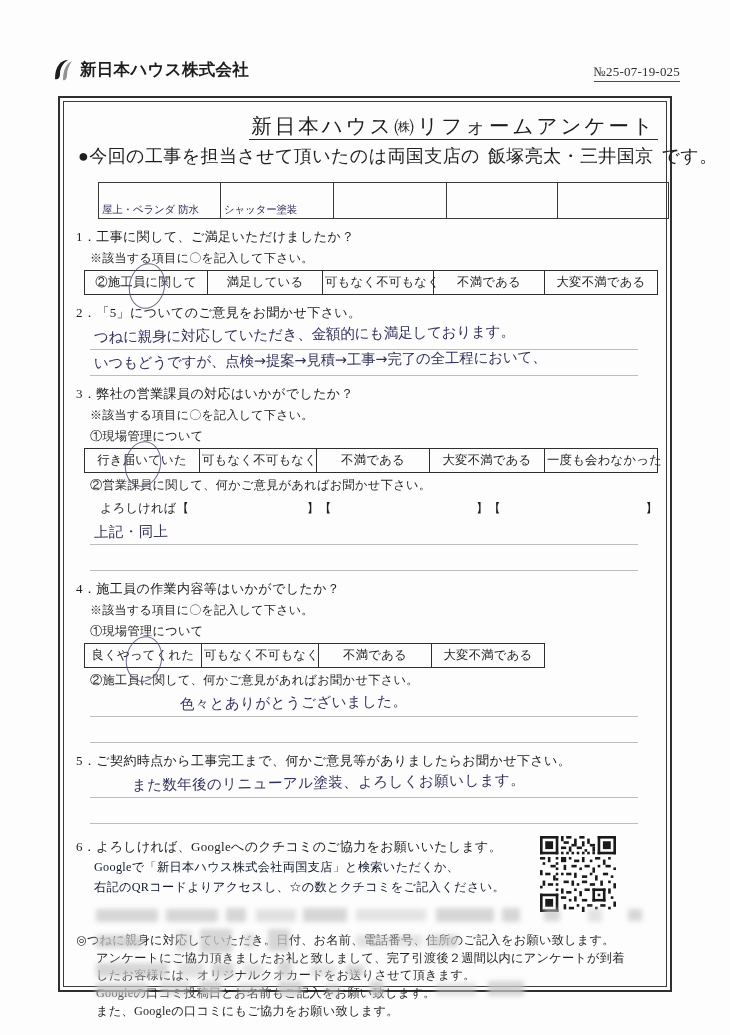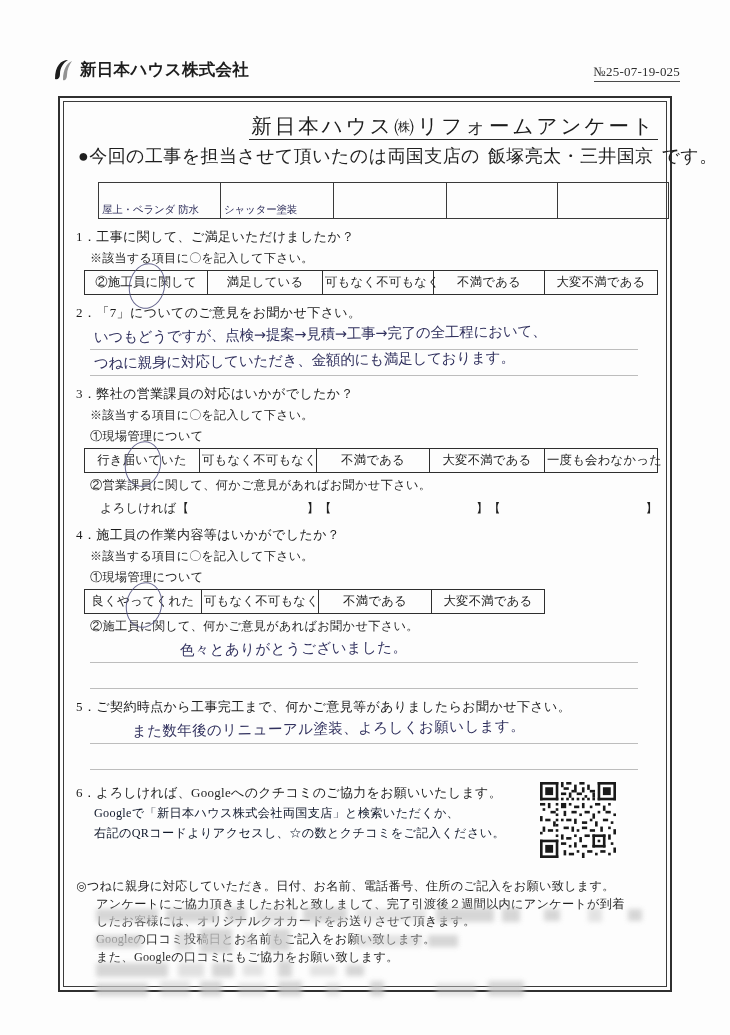--- a/index.html
+++ b/index.html
@@ -367,27 +367,27 @@
           </td>
           <td style="width:108px">
             <span>大変不満である</span>
           </td>
         </tr>
       </tbody>
         </table>
     </div>
 
     <div class="q">
-      <div class="q-title">2．「7」についてのご意見をお聞かせ下さい。</div>
+      <div class="q-title">2．「5」についてのご意見をお聞かせ下さい。</div>
       <div class="answer-lines">
         <div class="ans-line">
-          <span class="hand tight">いつもどうですが、点検→提案→見積→工事→完了の全工程において、</span>
+          <span class="hand tight">つねに親身に対応していただき、金額的にも満足しております。</span>
         </div>
         <div class="ans-line">
-          <span class="hand tight">つねに親身に対応していただき、金額的にも満足しております。</span>
+          <span class="hand tight">いつもどうですが、点検→提案→見積→工事→完了の全工程において、</span>
         </div>
       </div>
     </div>
 
     <div class="q">
       <div class="q-title">3．弊社の営業課員の対応はいかがでしたか？</div>
       <div class="q-note">※該当する項目に〇を記入して下さい。</div>
       <div class="q-sub">①現場管理について</div>
       <table class="opt-table" style="width:548px">
         <tbody>
@@ -413,20 +413,26 @@
         </table>
       <div class="q-sub">②営業課員に関して、何かご意見があればお聞かせ下さい。</div>
       <div class="bracket-row">
         <span class="brk">よろしければ【</span>
         <span class="gap-a"></span>
         <span class="brk">】【</span>
         <span class="gap-b"></span>
         <span class="brk">】【</span>
         <span class="gap-c"></span>
         <span class="brk">】</span>
+      </div>
+      <div class="answer-lines">
+        <div class="ans-line">
+          <span class="hand">上記・同上</span>
+        </div>
+        <div class="ans-line"></div>
       </div>
     </div>
 
     <div class="q">
       <div class="q-title">4．施工員の作業内容等はいかがでしたか？</div>
       <div class="q-note">※該当する項目に〇を記入して下さい。</div>
       <div class="q-sub">①現場管理について</div>
       <table class="opt-table" style="width:440px">
         <tbody>
             <tr>

